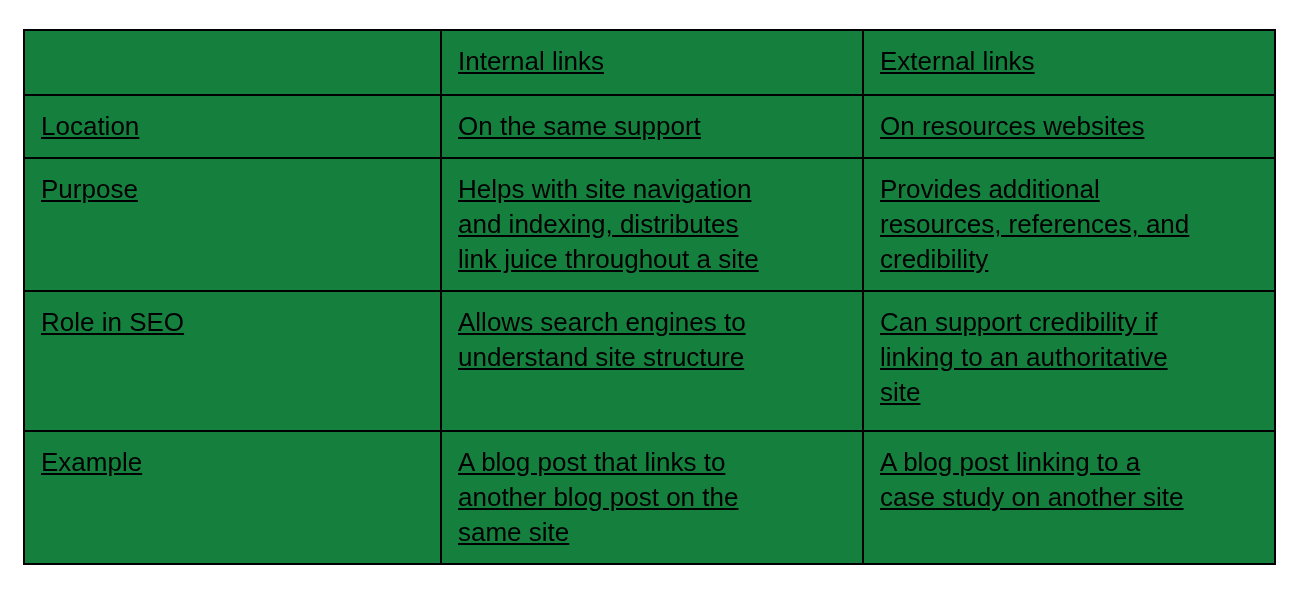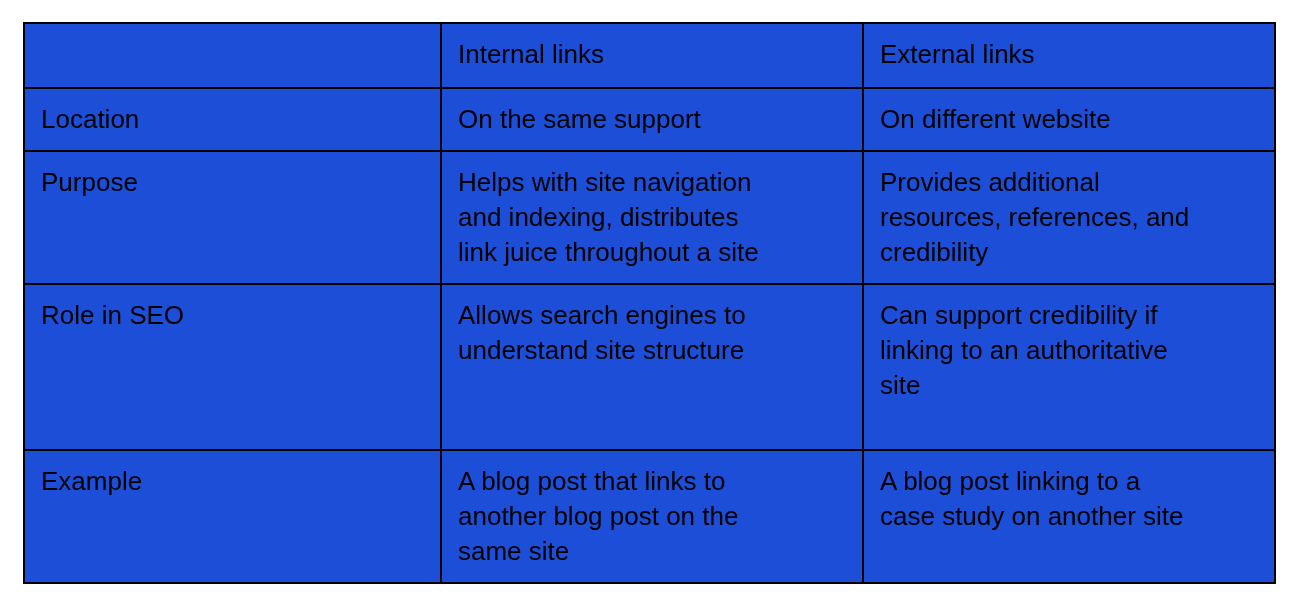--- a/index.html
+++ b/index.html
@@ -12,43 +12,44 @@
   }
   .page {
     position: relative;
     width: 1298px;
     height: 604px;
     background: #ffffff;
   }
   table.comparison {
     position: absolute;
     left: 23px;
-    top: 22px;
+    top: 29px;
     border-collapse: collapse;
     table-layout: fixed;
     width: 1251px;
-    background: #1d4ed8;
+    background: #15803d;
+    text-decoration: underline;
   }
   table.comparison col.c1 { width: 417px; }
   table.comparison col.c2 { width: 422px; }
   table.comparison col.c3 { width: 412px; }
   table.comparison td {
     border: 2px solid #000000;
     vertical-align: top;
     padding: 13px 16px 13px 16px;
     font-size: 26px;
     line-height: 35px;
     color: #000000;
     white-space: pre-line;
     overflow: hidden;
   }
   tr.r-header  { height: 65px; }
   tr.r-location{ height: 60px; border-radius: 20px; }
   tr.r-purpose { height: 132px; }
-  tr.r-role    { height: 166px; }
+  tr.r-role    { height: 140px; }
   tr.r-example { height: 120px; }
 </style>
 </head>
 <body>
 
 <div class="page">
   <table class="comparison">
     <colgroup>
       <col class="c1">
       <col class="c2">
@@ -56,21 +57,21 @@
     </colgroup>
     <tbody>
       <tr class="r-header">
         <td></td>
         <td>Internal links</td>
         <td>External links</td>
       </tr>
       <tr class="r-location">
         <td>Location</td>
         <td>On the same support</td>
-        <td>On different website</td>
+        <td>On resources websites</td>
       </tr>
       <tr class="r-purpose">
         <td>Purpose</td>
         <td>Helps with site navigation
 and indexing, distributes
 link juice throughout a site</td>
         <td>Provides additional
 resources, references, and
 credibility</td>
       </tr>

